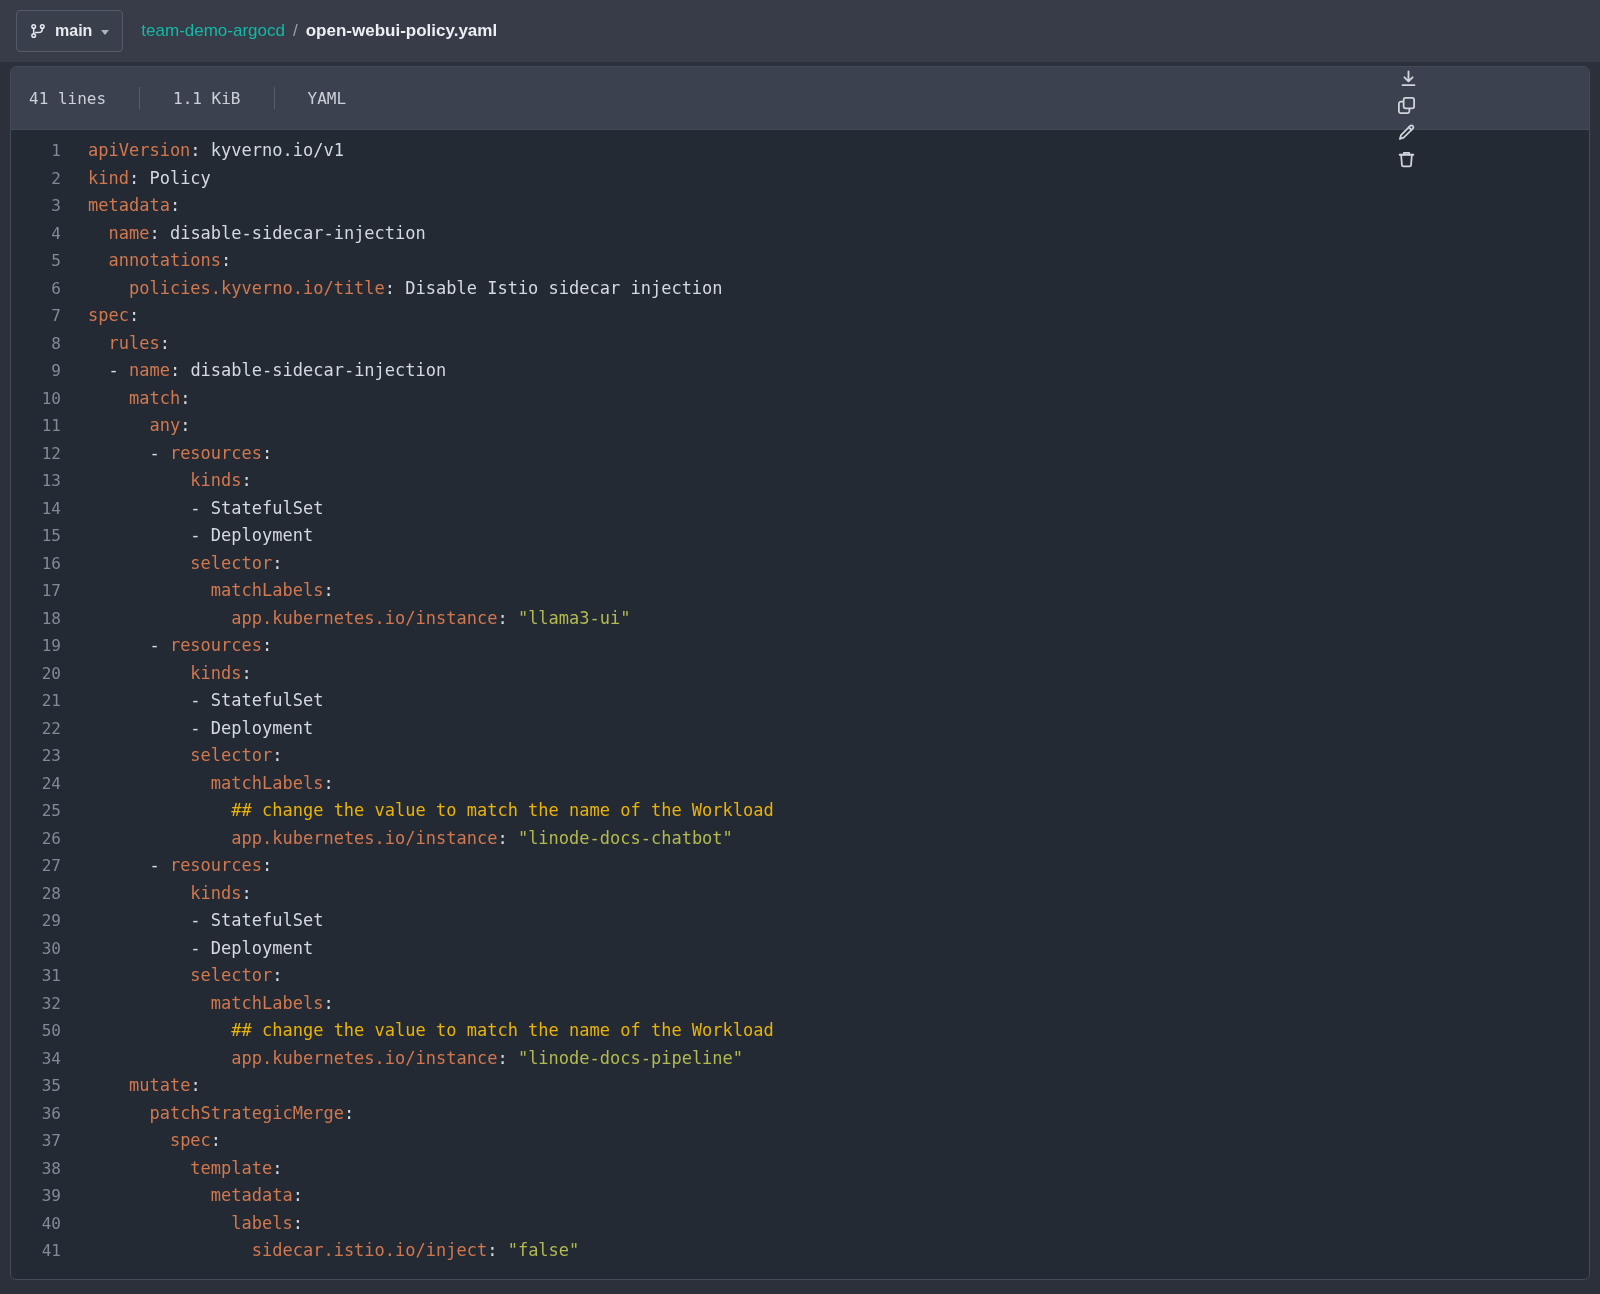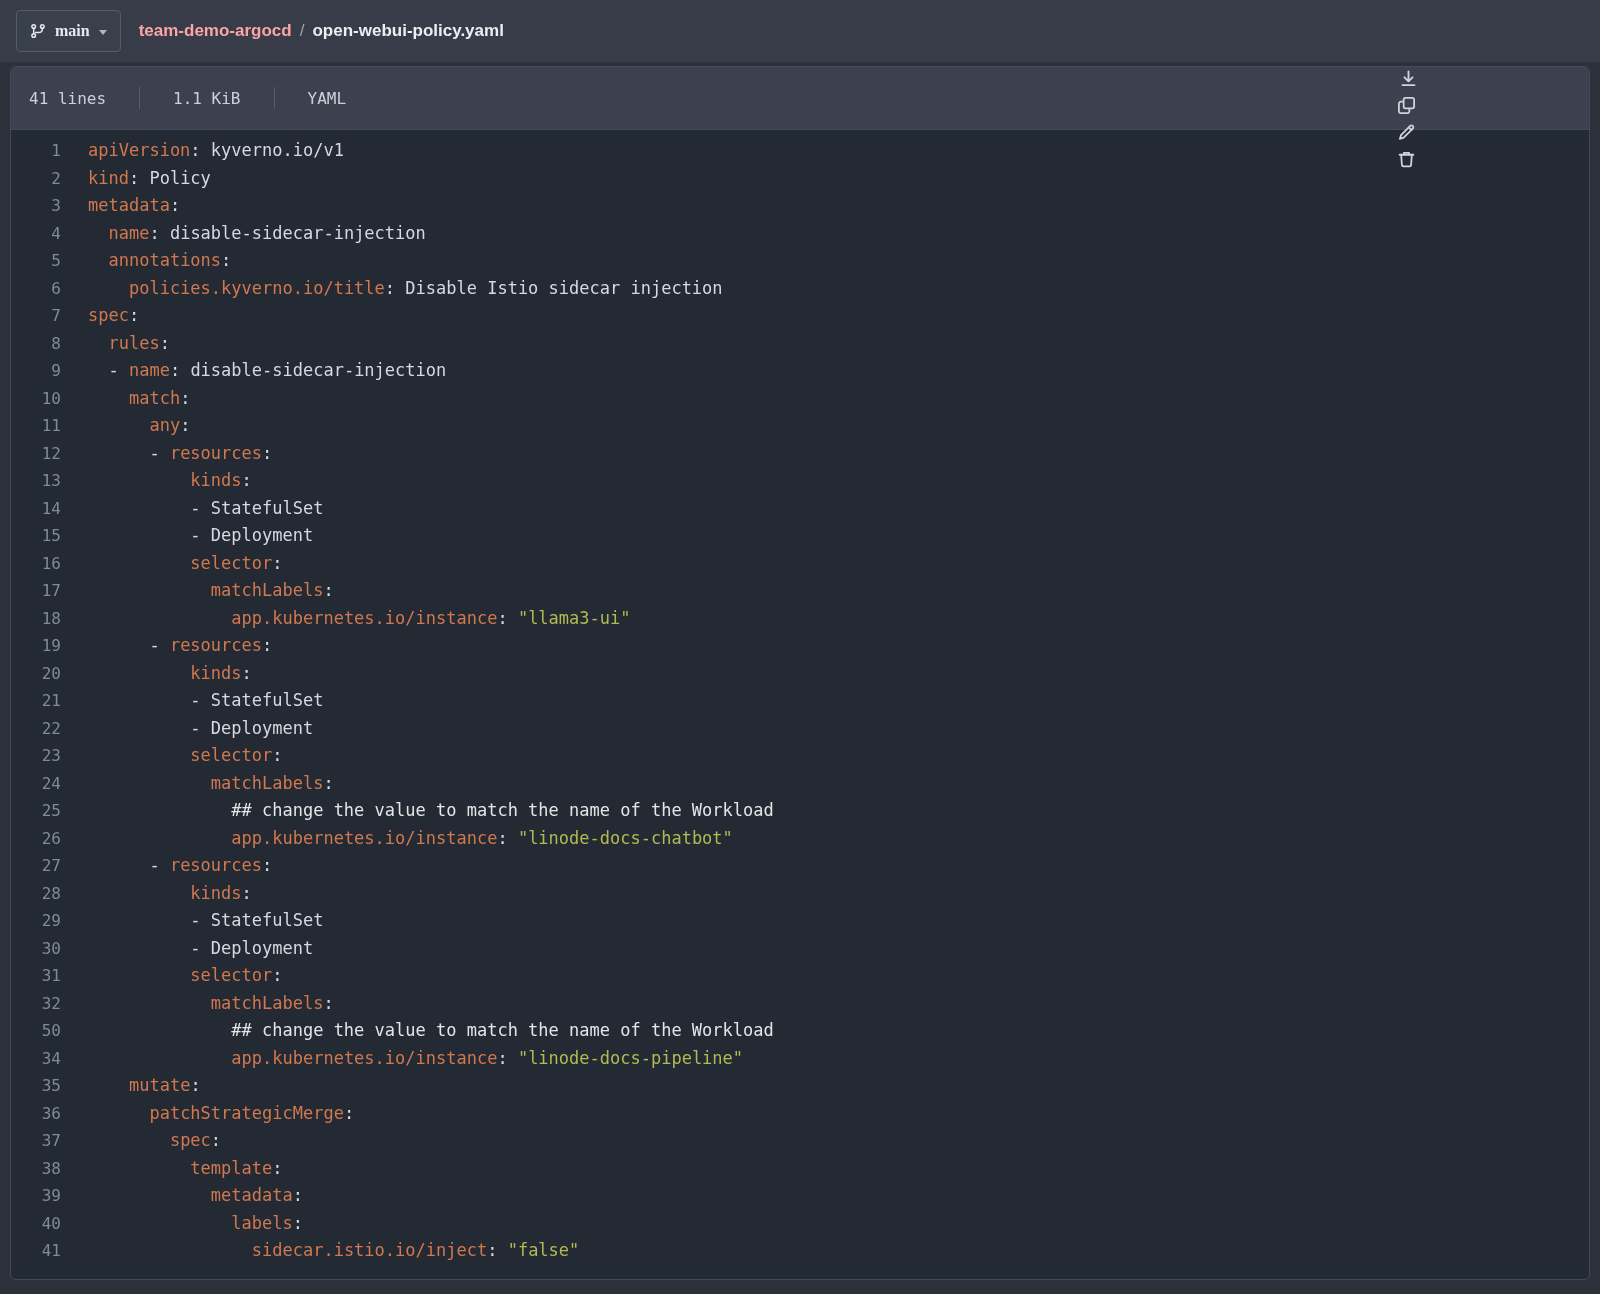--- a/index.html
+++ b/index.html
@@ -15,31 +15,31 @@
   .topbar {
     height:62px; background:#373c48;
     display:flex; align-items:center;
     padding:0 16px;
   }
   .branch-btn {
     display:inline-flex; align-items:center; gap:9px;
     background:#3a3f4c; border:1px solid #545b6a; border-radius:4px;
     height:42px; padding:0 13px;
     color:#e6e9ee; font-weight:bold; font-size:16px;
-    font-family:Liberation Serif, serif; cursor:pointer;
+    font-family:Liberation Sans, sans-serif; cursor:pointer;
   }
   .branch-btn svg { display:block; }
   .caret {
     width:0; height:0; margin-top:2px;
     border-left:4.5px solid transparent;
     border-right:4.5px solid transparent;
     border-top:5.5px solid #aeb4bf;
   }
   .breadcrumb { margin-left:18px; font-size:17px; display:flex; align-items:center; }
-  .breadcrumb .repo { color:#fca5a5; text-decoration:none; cursor:pointer;font-weight:bold; }
+  .breadcrumb .repo { color:#14b8a6; text-decoration:none; cursor:pointer; }
   .breadcrumb .sep  { color:#9aa0ab; margin:0 8px; }
   .breadcrumb .file { color:#eceef2; font-weight:600; }
 
   
   .filebox {
     margin:4px 10px 0 10px;
     background:#242a34;
     border:1px solid #434a58;
     border-radius:6px;
     overflow:hidden;
@@ -85,21 +85,21 @@
   .line { display:flex; }
   .ln {
     flex:none; width:50px; text-align:right;
     color:#828a98; font-size:16px; line-height:27.5px;
     text-decoration:none; cursor:pointer;
   }
   .codetext { white-space:pre; padding-left:27px; color:#d5d9e1; }
   .tok-plain   { color:#d5d9e1; }
   .tok-key     { color:#d1784f; }
   .tok-string  { color:#b2ba50; }
-  .tok-comment { color:#e5e5e5; }
+  .tok-comment { color:#eab308; }
 </style>
 </head>
 <body>
 
 <div class="topbar">
   <button class="branch-btn">
     <span style="line-height:0;">
       <svg width="16" height="16" viewBox="0 0 16 16" fill="none" stroke="#e6e9ee" stroke-width="1.5">
         <circle cx="3.7" cy="3.5" r="1.8"></circle>
         <circle cx="3.7" cy="12.5" r="1.8"></circle>

